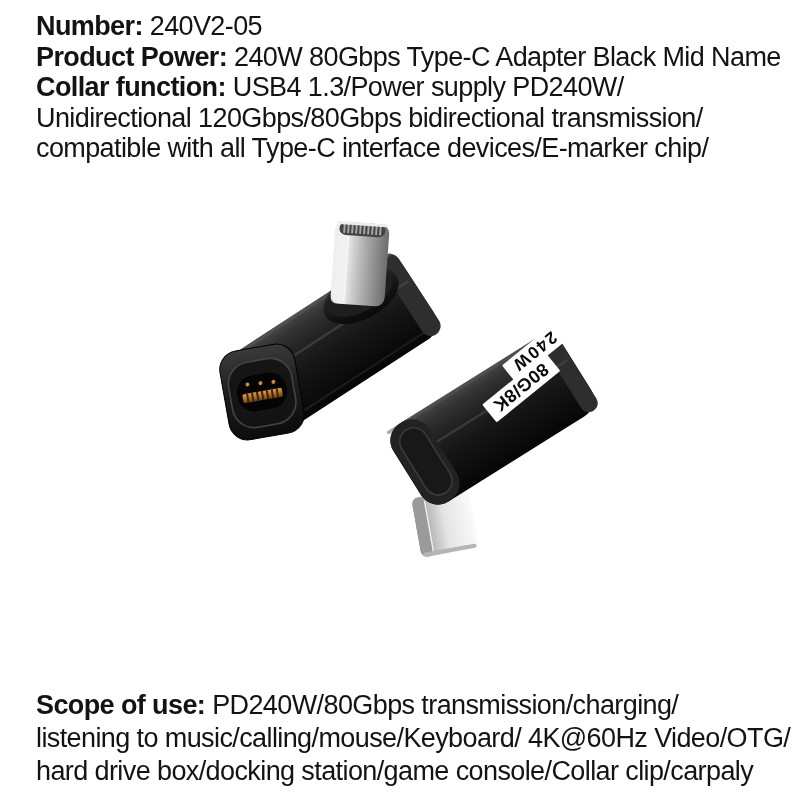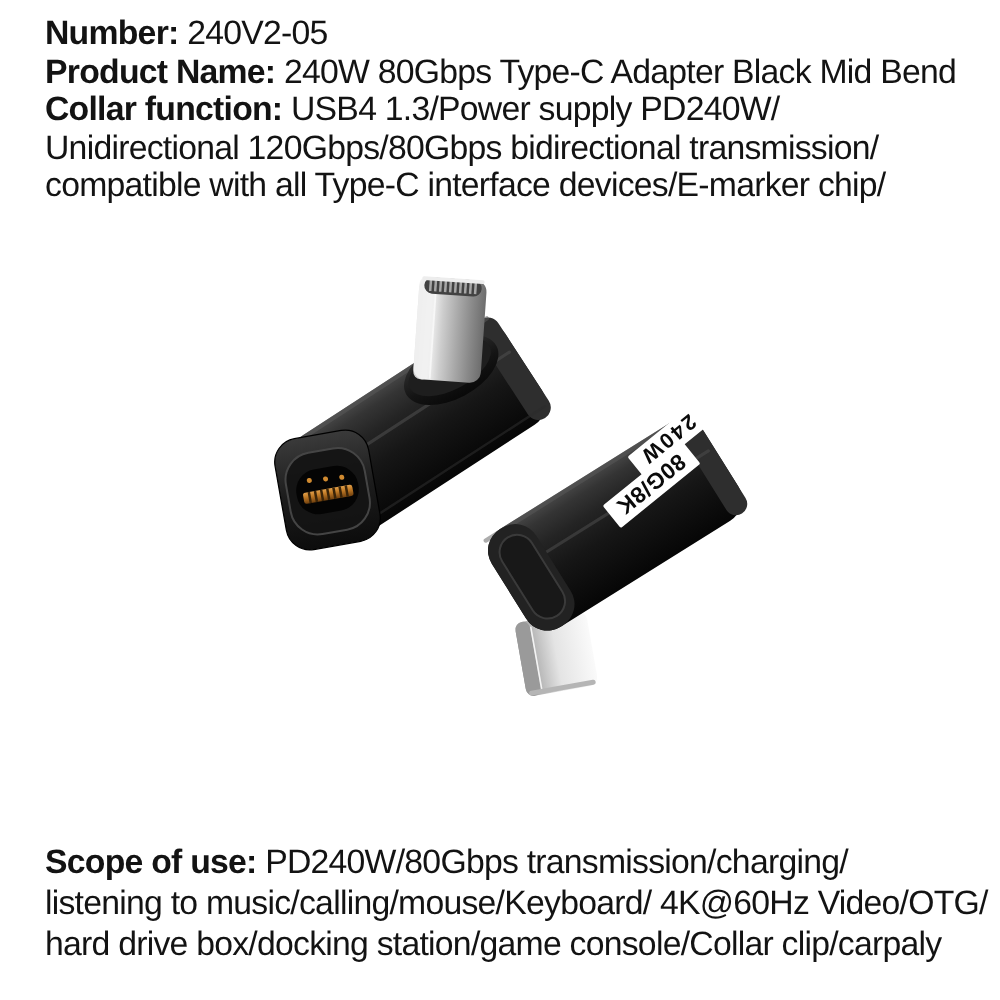--- a/index.html
+++ b/index.html
@@ -1,32 +1,32 @@
 <!DOCTYPE html>
 <html><head>
 <meta charset="utf-8">
 <style>
   html,body{margin:0;padding:0;background:#ffffff;}
   .canvas{position:relative;width:800px;height:800px;background:#ffffff;overflow:hidden;
           font-family:"Liberation Sans", sans-serif;}
   .text-block{position:absolute;left:36px;color:#131313;font-size:27px;letter-spacing:-0.6px;}
   .text-block .line{white-space:pre;}
   .top-block{top:11px;line-height:30.5px;}
-  .bottom-block{top:673px;line-height:33px;}
+  .bottom-block{top:689px;line-height:33px;}
   .lbl{font-weight:700;}
   svg text{font-family:"Liberation Sans", sans-serif;}
 </style>
 </head>
 <body>
 
 <div class="canvas">
 
   <div class="text-block top-block">
     <div class="line"><span class="lbl">Number:</span><span> 240V2-05</span></div>
-    <div class="line"><span class="lbl">Product Name:</span><span> 240W 80Gbps Type-C Adapter Black Mid Bend</span></div>
+    <div class="line"><span class="lbl">Product Power:</span><span> 240W 80Gbps Type-C Adapter Black Mid Name</span></div>
     <div class="line"><span class="lbl">Collar function:</span><span> USB4 1.3/Power supply PD240W/</span></div>
     <div class="line"><span>Unidirectional 120Gbps/80Gbps bidirectional transmission/</span></div>
     <div class="line"><span>compatible with all Type-C interface devices/E-marker chip/</span></div>
   </div>
 
   <svg width="800" height="800" viewBox="0 0 800 800" style="position:absolute;left:0;top:0;">
     <defs>
       <linearGradient id="bodyGrad" x1="0" y1="0" x2="0" y2="1">
         <stop offset="0" stop-color="#484848"></stop>
         <stop offset="0.12" stop-color="#343434"></stop>

